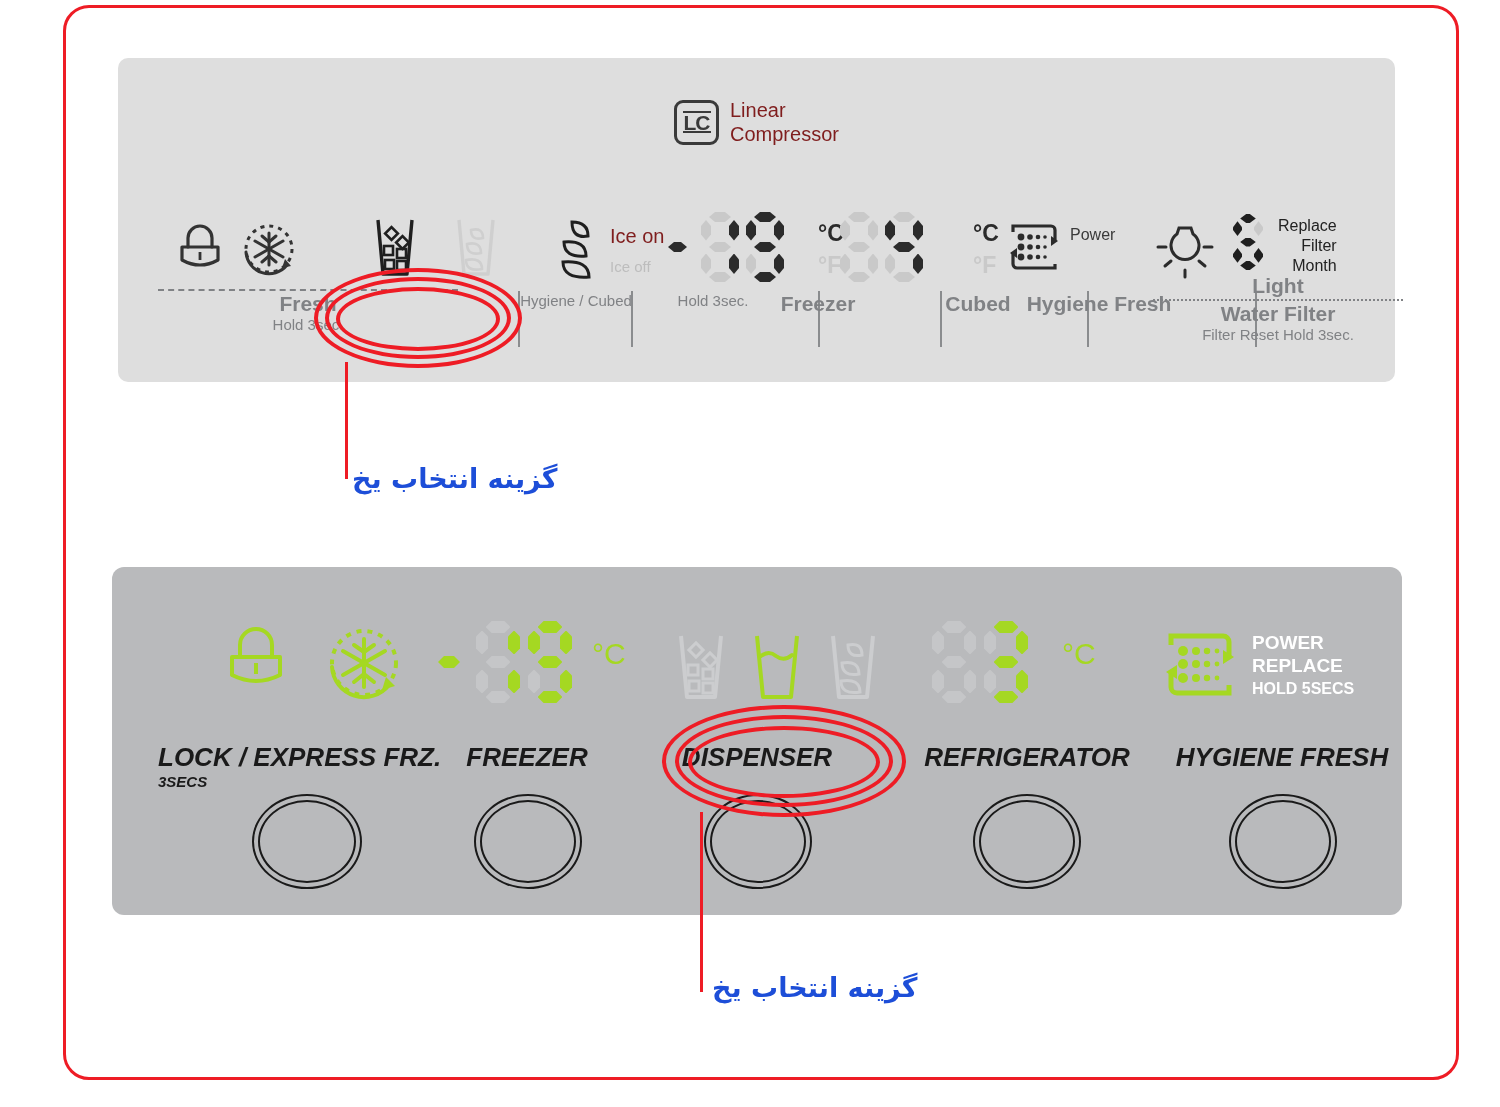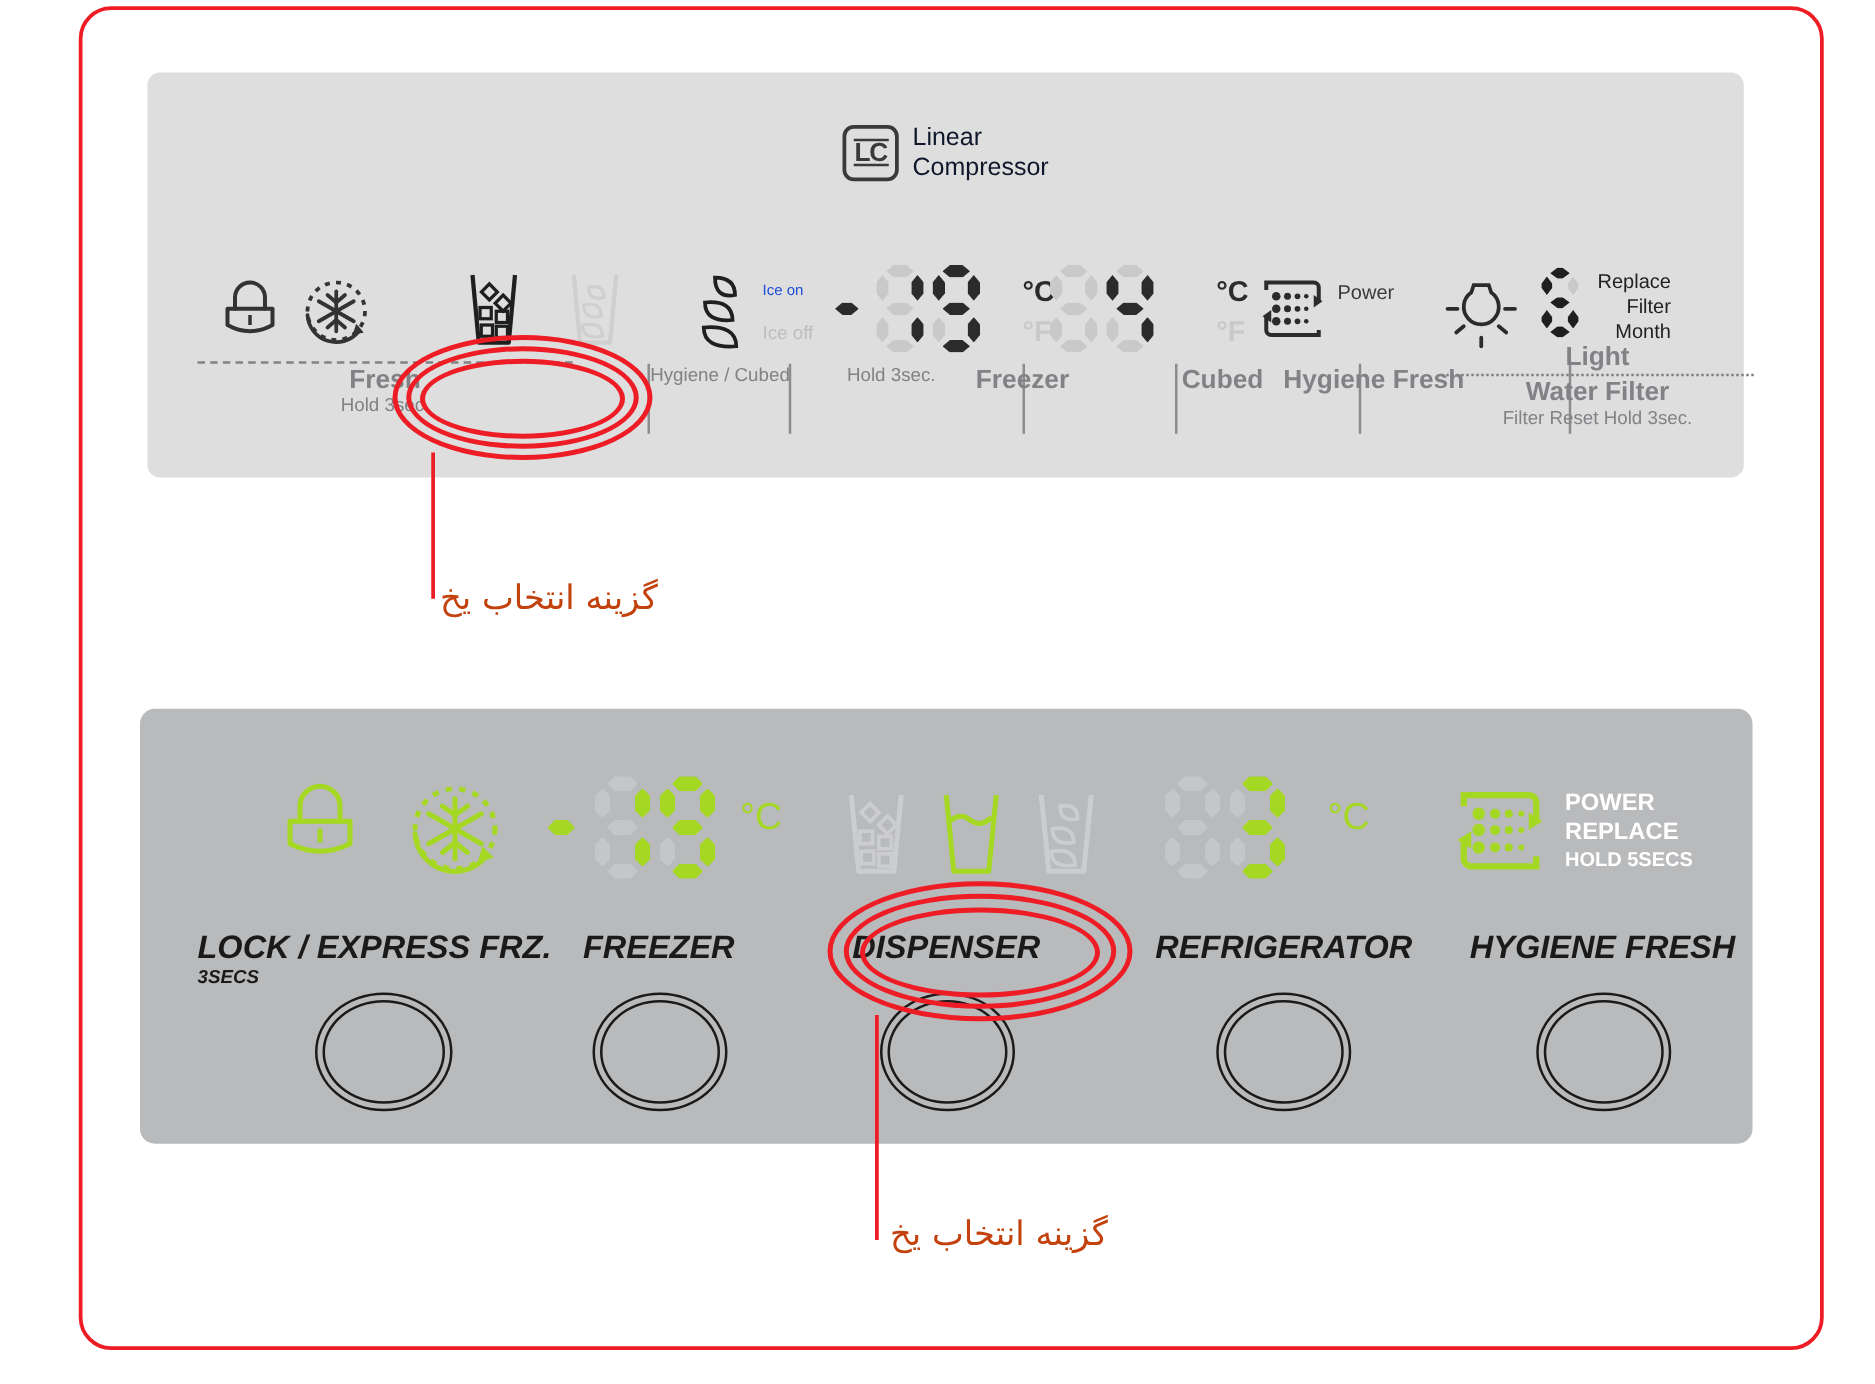--- a/index.html
+++ b/index.html
@@ -41,21 +41,21 @@
     display: flex; align-items: center; justify-content: center;
     flex-direction: column;
   }
   .lc-box .lc-txt {
     font-size: 21px; font-weight: bold; color: #3a3a3a;
     letter-spacing: -1px; line-height: 17px;
     border-top: 2px solid #3a3a3a;
     border-bottom: 2px solid #3a3a3a;
     padding: 1px 1px 0 1px;
   }
-  .lc-label { font-size: 20px; color: #0f172a; line-height: 24px; }
+  .lc-label { font-size: 20px; color: #7f1d1d; line-height: 24px; }
 
   
   .icon-row {
     position: absolute; left: 0; top: 142px; width: 100%; height: 96px;
   }
   .ic { position: absolute; }
 
   
   .label-row { position: absolute; left: 0; top: 230px; width: 100%; }
   .lbl { position: absolute; text-align: center; color: #808285; }
@@ -102,28 +102,28 @@
 
   
   .ellipse {
     position: absolute; border: 4px solid #ee1c25;
     border-radius: 50%; background: transparent;
   }
   .ann-line { position: absolute; background: #ee1c25; width: 3px; }
   .ann-text {
     position: absolute; direction: rtl;
     font-family: "DejaVu Sans", sans-serif;
-    font-size: 27px; font-weight: normal; color: #c2410c;
+    font-size: 27px; font-weight: bold; color: #1d4ed8;
     white-space: nowrap;
     text-align: center;
   }
 
   .power-txt { font-size: 16px; color: #3a3a3a; }
   .replace-txt { font-size: 16px; color: #222; line-height: 20px; text-align: right; }
-  .iceon-txt { font-size: 12px; color: #1d4ed8; }
+  .iceon-txt { font-size: 20px; color: #7f1d1d; }
   .iceoff-txt { font-size: 15px; color: #bdbdbd; }
   .deg-on { font-size: 23px; font-weight: bold; color: #2b2b2b; }
   .deg-off { font-size: 23px; font-weight: bold; color: #c9c9c9; }
   .bot-white { color: #ffffff; font-size: 19px; font-weight: bold; line-height: 23px; }
   .bot-white .small { font-size: 16px; }
   .deg-green { font-size: 30px; font-weight: normal; color: #a5d822; }
 </style>
 </head>
 <body>
 

